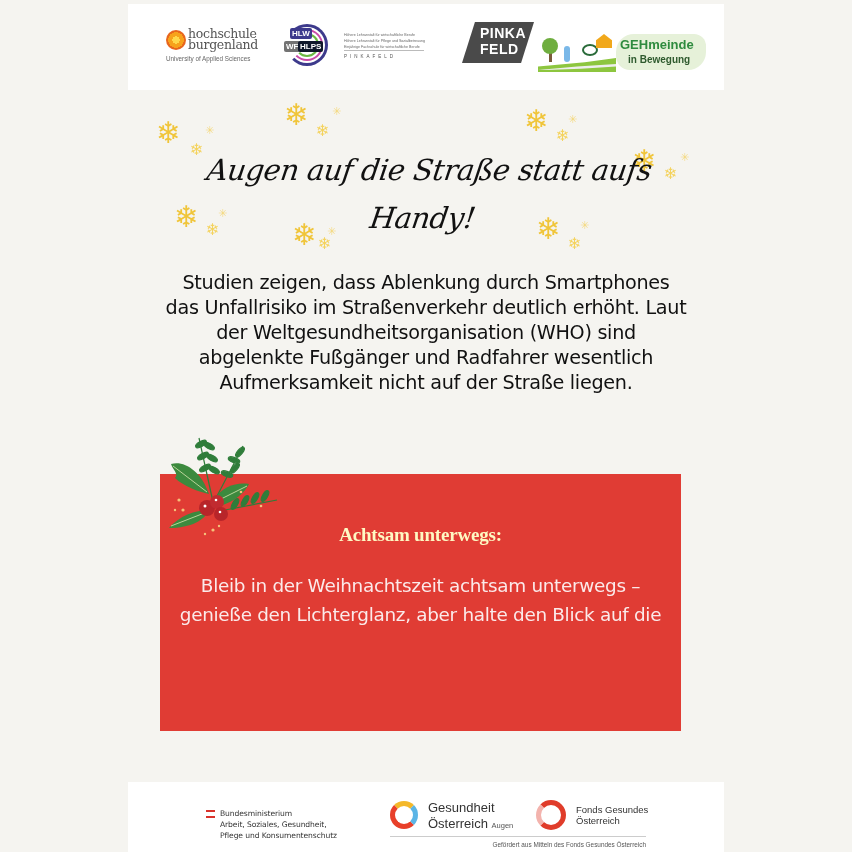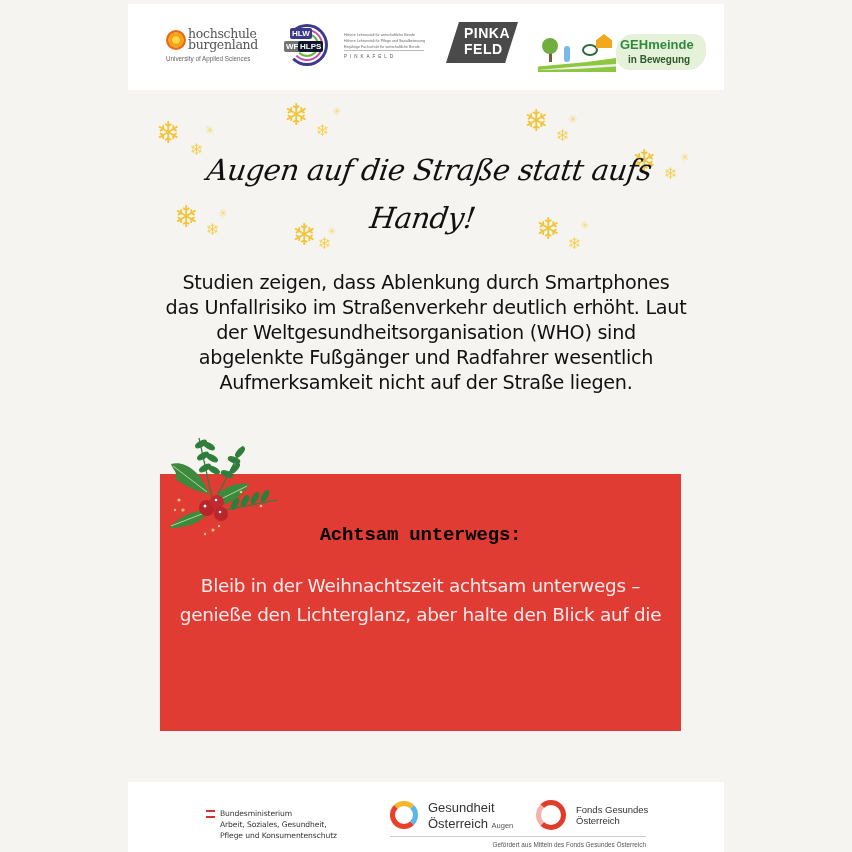--- a/index.html
+++ b/index.html
@@ -22,21 +22,21 @@
   .hlw-ring3 { position:absolute; left:15px; top:11px; width:24px; height:24px; border-radius:50%;
               border:2px solid #6cb843; border-left-color:transparent; box-sizing:border-box; }
   .tag { position:absolute; color:#fff; font-weight:bold; font-size:8px; padding:1px 2px; border-radius:2px; font-family:"Liberation Sans", sans-serif; }
   .tag.hlw { left:10px; top:6px; background:#3d3a8c; }
   .tag.wf { left:4px; top:19px; background:#737373; }
   .tag.hlps { left:18px; top:19px; background:#0f172a; }
   .hlw-lines { position:absolute; left:64px; top:10px; font-size:3.6px; line-height:6px; color:#666; white-space:nowrap; font-family:"Liberation Sans", sans-serif; }
   .hlw-rule { position:absolute; left:64px; top:28px; width:80px; height:1px; background:#bbb; }
   .hlw-pk { position:absolute; left:64px; top:32px; font-size:4.5px; letter-spacing:3px; color:#555; font-family:"Liberation Sans", sans-serif; }
 
-  .logo-pinka { position:absolute; left:318px; top:18px; width:72px; height:41px; }
+  .logo-pinka { position:absolute; left:334px; top:18px; width:72px; height:41px; }
   .pinka-bg { position:absolute; inset:0; background:#4a4a4a; clip-path:polygon(18% 0, 100% 0, 82% 100%, 0 100%); }
   .pinka-txt { position:absolute; left:18px; top:3px; color:#fff; font-weight:bold; font-size:14px; line-height:16px; letter-spacing:0.5px; font-family:"Liberation Sans", sans-serif; }
 
   .logo-geh { position:absolute; left:410px; top:24px; width:172px; height:48px; }
   .geh-scene { position:absolute; left:0; top:4px; width:78px; height:40px; }
   .geh-ground { position:absolute; left:0; bottom:0; width:78px; height:14px; background:#8dc63f; clip-path:polygon(0 60%, 60% 30%, 100% 0, 100% 100%, 0 100%); }
   .geh-road { position:absolute; left:0; bottom:2px; width:78px; height:6px; background:#eee; clip-path:polygon(0 100%, 50% 40%, 100% 0, 100% 40%, 55% 80%, 10% 100%); }
   .geh-tree { position:absolute; left:4px; top:6px; width:16px; height:16px; background:#6fae3f; border-radius:50%; }
   .geh-trunk { position:absolute; left:11px; top:20px; width:3px; height:10px; background:#7a5a3a; }
   .geh-walker { position:absolute; left:26px; top:14px; width:6px; height:16px; background:#7ab8e8; border-radius:3px; }
@@ -54,21 +54,21 @@
 
   
   .title { position:absolute; left:150px; top:146px; width:552px; text-align:center;
            font-family:"DejaVu Serif", serif; font-style:italic; font-size:29px; line-height:48px; color:#111;
            transform:skewX(-8deg); letter-spacing:-0.5px; }
 
   .body-text { position:absolute; left:140px; top:270px; width:572px; text-align:center; font-family:"DejaVu Sans", sans-serif;
                font-size:19.2px; line-height:25px; color:#111; letter-spacing:-0.3px; }
 
   .redbox { position:absolute; left:160px; top:474px; width:521px; height:257px; background:#e03c34; }
-  .red-head { position:absolute; left:0; top:50px; width:100%; text-align:center; color:#000000; font-weight:bold; font-size:19px; font-family:Liberation Mono, monospace; letter-spacing:-0.2px; }
+  .red-head { position:absolute; left:0; top:50px; width:100%; text-align:center; color:#fef9c3; font-weight:bold; font-size:19px; font-family:Liberation Serif, serif; letter-spacing:-0.2px; }
   .red-body { position:absolute; left:16px; top:97px; width:489px; text-align:center; color:#fbeaea; font-size:18.4px; line-height:29px; font-family:"DejaVu Sans", sans-serif; letter-spacing:-0.3px; }
 
   .holly { position:absolute; left:165px; top:430px; width:120px; height:110px; }
 
   
   .bm { position:absolute; left:78px; top:26px; width:150px; height:40px; }
   .bm-flag { position:absolute; left:0; top:2px; width:9px; height:7px; }
   .bm-flag div { height:2px; background:#d9322b; margin-bottom:1px; }
   .bm-flag div.w { background:#fff; }
   .bm-text { position:absolute; left:14px; top:0; font-size:7.6px; line-height:11px; color:#333; white-space:nowrap; font-family:"DejaVu Sans", sans-serif; letter-spacing:-0.1px; }

